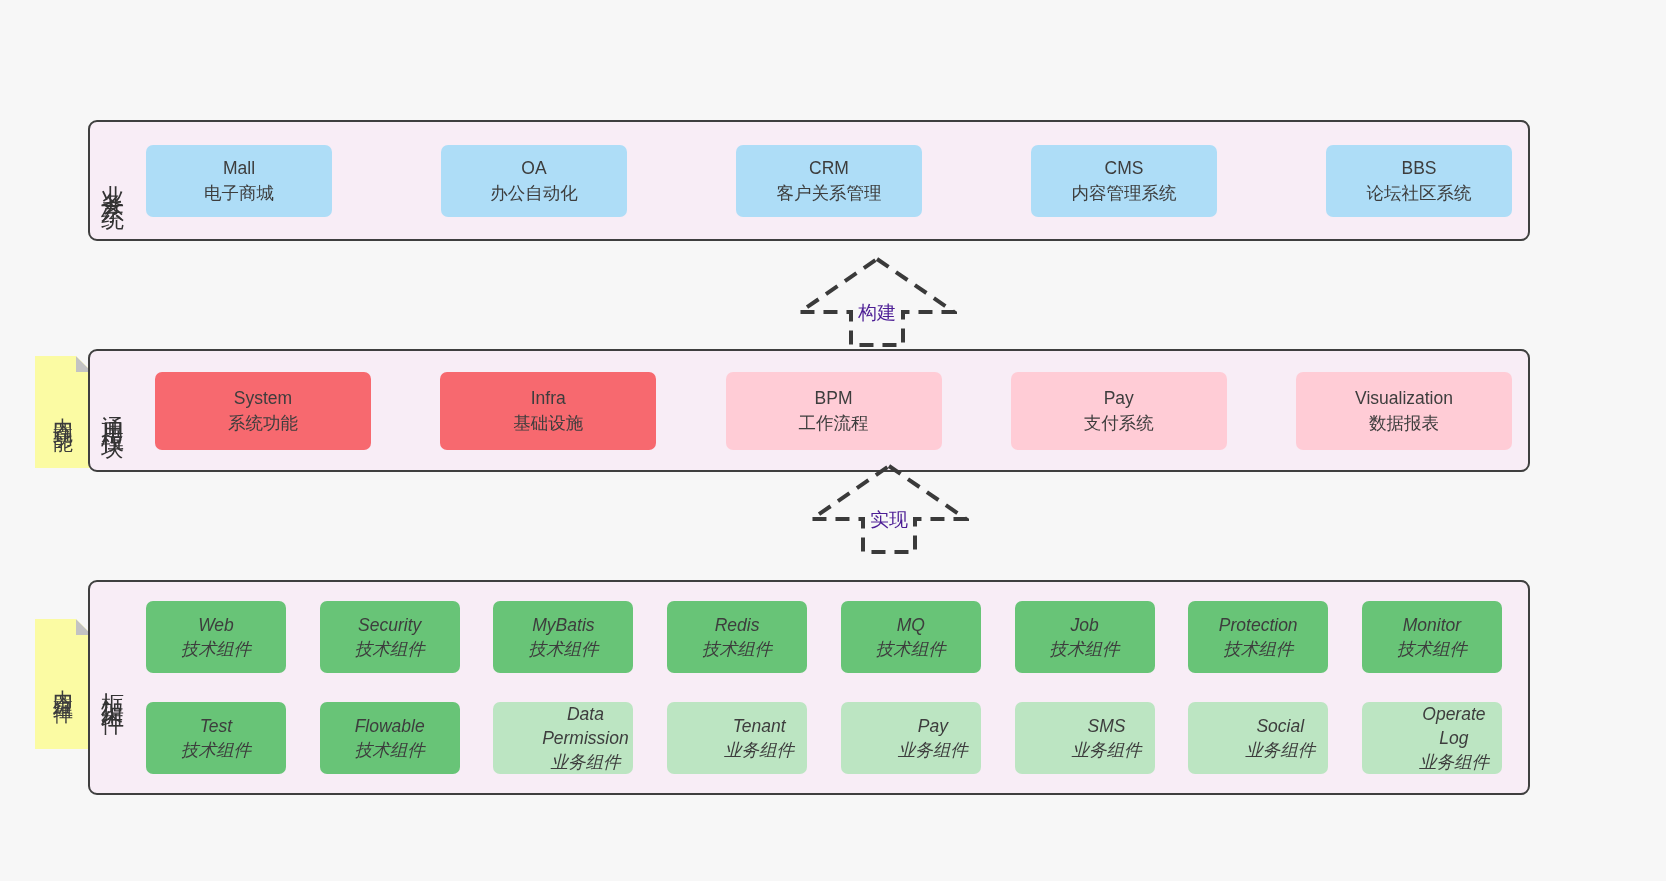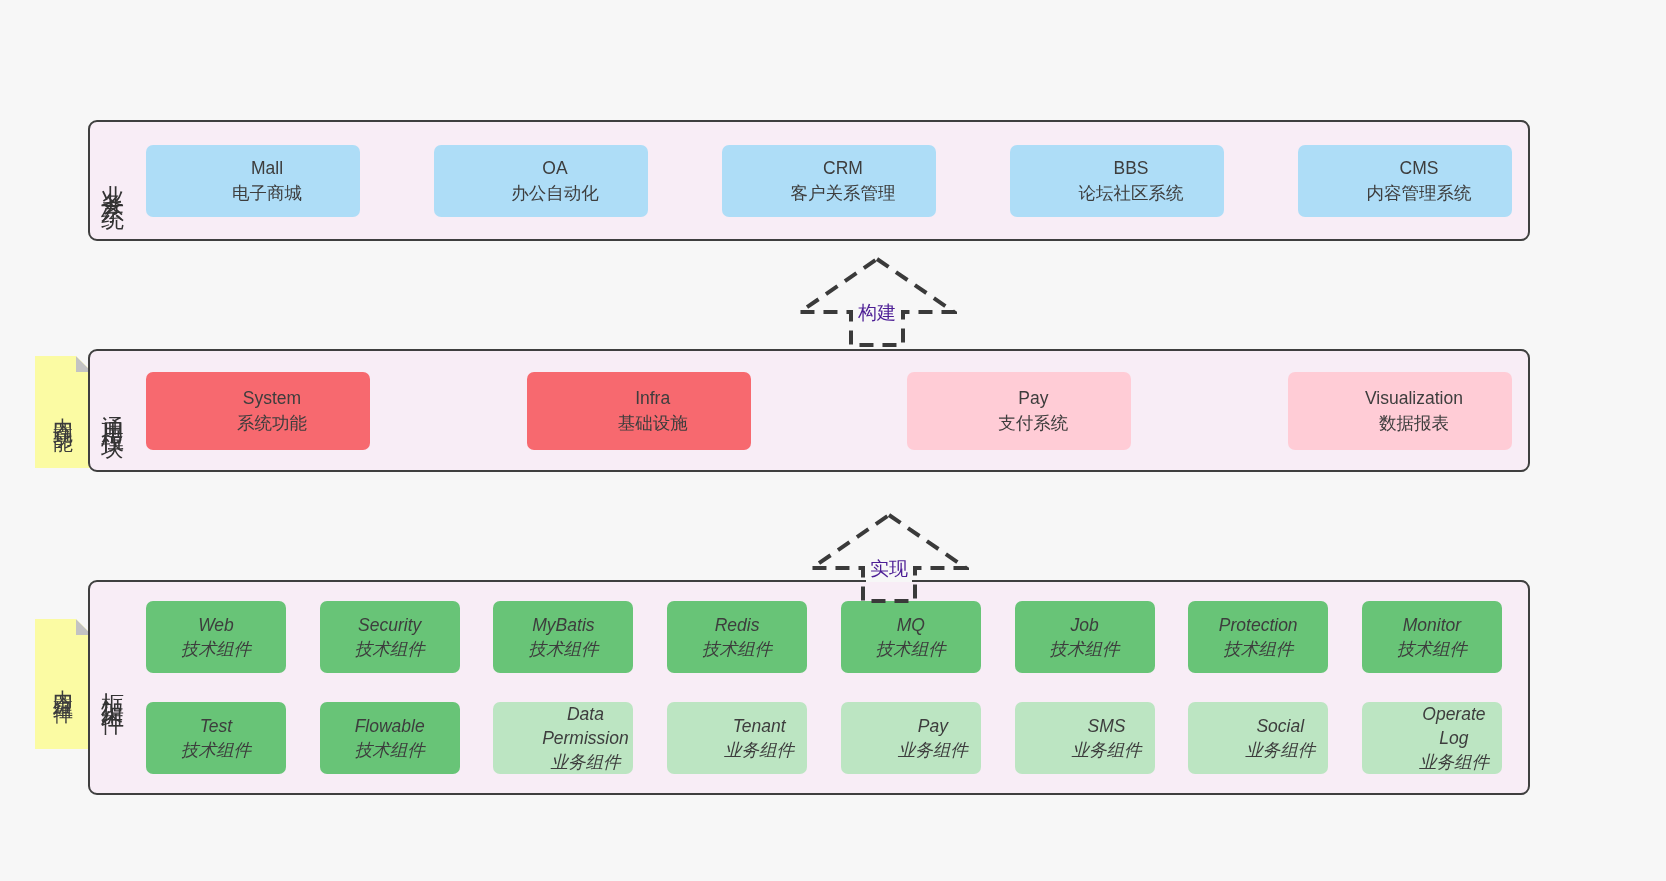--- a/index.html
+++ b/index.html
@@ -21,24 +21,24 @@
     position:absolute;left:56px;right:16px;top:0;bottom:0;
     display:flex;justify-content:space-between;align-items:center;
   }
   .boxes-col{
     position:absolute;left:56px;right:26px;top:19px;bottom:19px;
     display:flex;flex-direction:column;justify-content:space-between;font-style:italic;
   }
   .boxes-col .row{display:flex;justify-content:space-between;align-items:center;}
   .box{
     display:flex;flex-direction:column;align-items:center;justify-content:center;
-    border-radius:7px;text-align:center;font-size:17.5px;line-height:25px;padding-left:28px;
+    border-radius:7px;text-align:center;font-size:17.5px;line-height:25px;
   }
   .box-lg{width:186px;height:72px;}
-  .box-md{width:196px;height:78px;}
+  .box-md{width:216px;height:78px;margin-left:9px;}
   .box-sm{width:140px;height:72px;line-height:24px;padding:2px 4px;box-sizing:border-box;}
   .b-blue{background:#aeddf7;}
   .b-red{background:#f7696f;}
   .b-pink{background:#ffccd6;}
   .b-green{background:#68c477;}
   .b-lgreen{background:#bce5c2;padding-left:48px;}
   .sticky{
     position:absolute;left:35px;width:57px;z-index:0;background:#fbfba3;
     clip-path:polygon(0 0,calc(100% - 16px) 0,100% 16px,100% 100%,0 100%);
     display:flex;align-items:center;justify-content:center;
@@ -70,26 +70,26 @@
     </div>
     <div class="box box-lg b-blue">
       <div>OA</div>
       <div>办公自动化</div>
     </div>
     <div class="box box-lg b-blue">
       <div>CRM</div>
       <div>客户关系管理</div>
     </div>
     <div class="box box-lg b-blue">
+      <div>CMS</div>
+      <div>内容管理系统</div>
+    </div>
+    <div class="box box-lg b-blue">
       <div>BBS</div>
       <div>论坛社区系统</div>
-    </div>
-    <div class="box box-lg b-blue">
-      <div>CMS</div>
-      <div>内容管理系统</div>
     </div>
   </div>
 </div>
 
 <div class="arrow" style="left:797px;top:256px;">
   <svg width="160" height="92" viewBox="0 0 160 92">
     <path d="M80 3 L157 56 L106 56 L106 89 L54 89 L54 56 L3 56 Z" fill="none" stroke="#3a3a3a" stroke-width="4" stroke-dasharray="14 9"></path>
   </svg>
   <div class="arrow-label">构建</div>
 </div>
@@ -103,31 +103,35 @@
   <div class="boxes-row">
     <div class="box box-md b-red">
       <div>System</div>
       <div>系统功能</div>
     </div>
     <div class="box box-md b-red">
       <div>Infra</div>
       <div>基础设施</div>
     </div>
     <div class="box box-md b-pink">
+      <div>BPM</div>
+      <div>工作流程</div>
+    </div>
+    <div class="box box-md b-pink">
       <div>Pay</div>
       <div>支付系统</div>
     </div>
     <div class="box box-md b-pink">
       <div>Visualization</div>
       <div>数据报表</div>
     </div>
   </div>
 </div>
 
-<div class="arrow" style="left:809px;top:512px;text-align:center;">
+<div class="arrow" style="left:809px;top:463px;text-align:center;">
   <svg width="160" height="92" viewBox="0 0 160 92">
     <path d="M80 3 L157 56 L106 56 L106 89 L54 89 L54 56 L3 56 Z" fill="none" stroke="#3a3a3a" stroke-width="4" stroke-dasharray="14 9"></path>
   </svg>
   <div class="arrow-label">实现</div>
 </div>
 
 <div class="sticky" style="top:619px;height:130px;">
   <div class="fold"></div>
   <div class="sticky-text">内置组件</div>
 </div>

